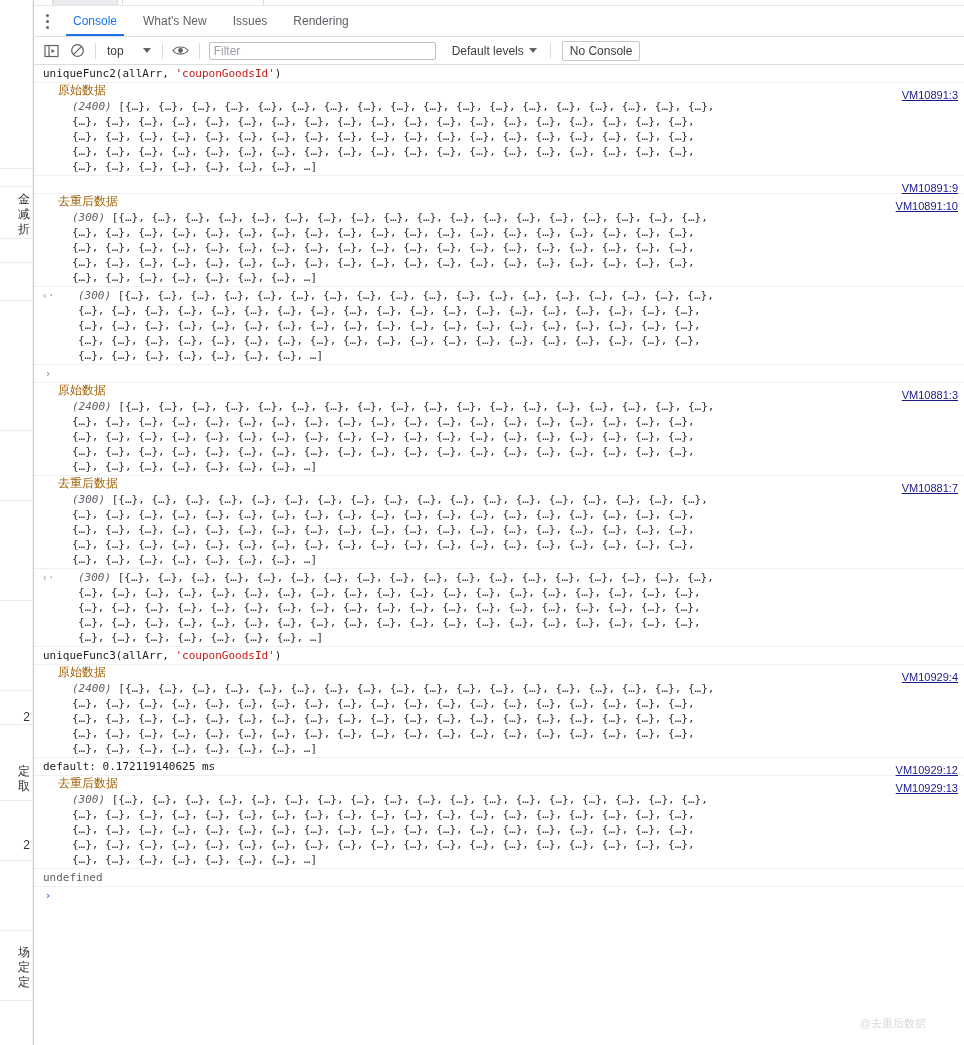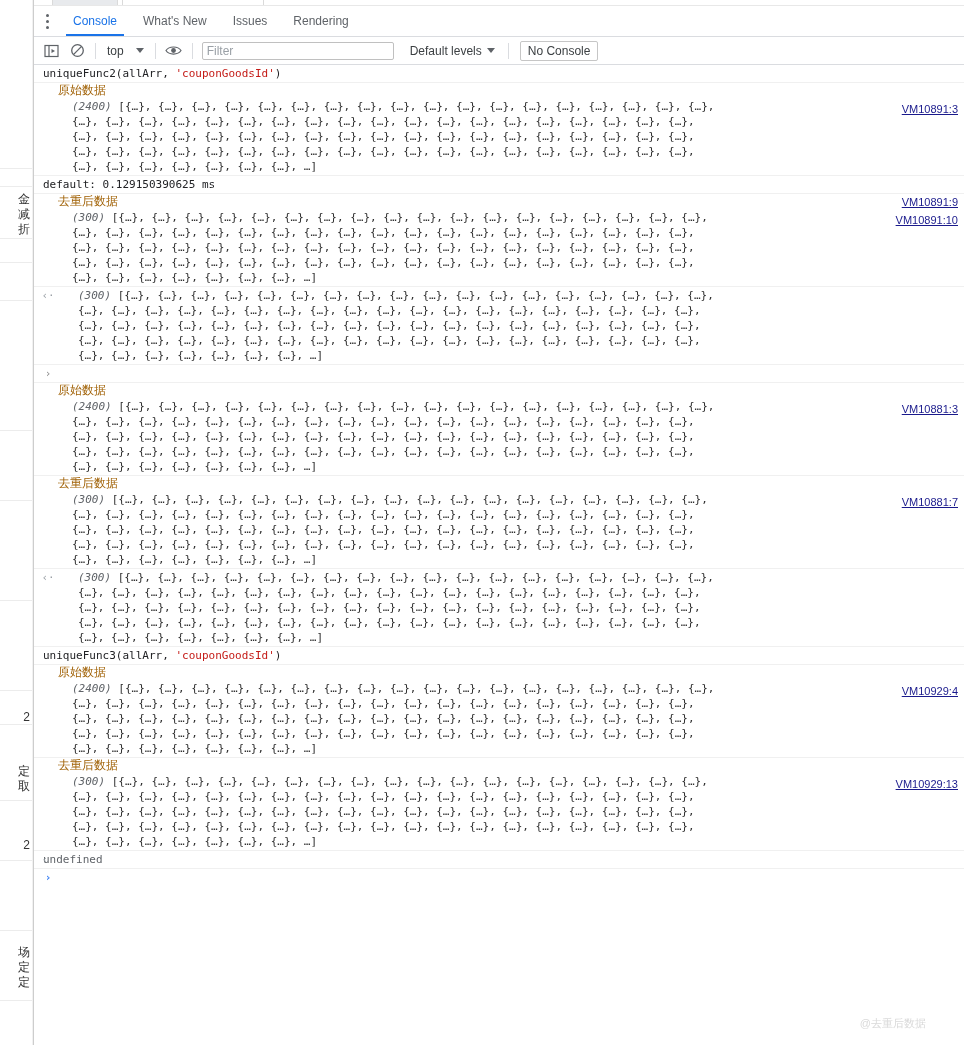--- a/index.html
+++ b/index.html
@@ -145,30 +145,30 @@
   }
   .divider {
     width: 1px; height: 16px;
     background: #dadce0;
     margin: 0 3px;
   }
   .ctx-select {
     display: flex; align-items: center;
     font-size: 12px; color: #3c4043;
     padding: 0 4px; cursor: pointer;
-    gap: 12px;
+    gap: 19px;
   }
   .caret {
     width: 0; height: 0;
     border-left: 4px solid transparent;
     border-right: 4px solid transparent;
     border-top: 5px solid #5f6368;
   }
   .filter-input {
-    width: 192px; height: 18px;
+    width: 227px; height: 18px;
     border: 1px solid #c0c0c0;
     border-radius: 2px;
     background: #fff;
     font-family: "Liberation Sans", sans-serif;
     font-size: 12px;
     color: #202124;
     padding: 0 4px;
     outline: none;
     box-sizing: border-box;
     margin-left: 2px;
@@ -237,21 +237,21 @@
     color: #303030;
     white-space: pre;
     overflow: hidden;
   }
   .arr-count {
     color: #5f6368;
     font-style: italic;
   }
   .vmlink {
     position: absolute;
-    right: 6px; top: 20px;
+    right: 6px; top: 6px;
     font-family: "Liberation Sans", sans-serif;
     font-size: 11px;
     color: #1a1a8c;
     text-decoration: underline;
     cursor: pointer;
   }
   .timing { color: #202124; }
   .undef { color: #5f6368; }
   .promptrow { height: 20px; border-bottom: none; }
 
@@ -369,21 +369,20 @@
         <div class="msg">
           <div class="gutter-ico cmd">›</div>
           <div class="msg-body"><span class="cmdline">uniqueFunc2(allArr, </span><span class="str">'couponGoodsId'</span><span>)</span></div>
         </div>
         <div class="msg">
           <div class="label-cn" style="margin-left: 24px;">原始数据</div>
           <div class="arrlines" style="margin-left: 38px;"><div><span class="arr-count">(2400) </span>[{…}, {…}, {…}, {…}, {…}, {…}, {…}, {…}, {…}, {…}, {…}, {…}, {…}, {…}, {…}, {…}, {…}, {…}, </div><div>{…}, {…}, {…}, {…}, {…}, {…}, {…}, {…}, {…}, {…}, {…}, {…}, {…}, {…}, {…}, {…}, {…}, {…}, {…}, </div><div>{…}, {…}, {…}, {…}, {…}, {…}, {…}, {…}, {…}, {…}, {…}, {…}, {…}, {…}, {…}, {…}, {…}, {…}, {…}, </div><div>{…}, {…}, {…}, {…}, {…}, {…}, {…}, {…}, {…}, {…}, {…}, {…}, {…}, {…}, {…}, {…}, {…}, {…}, {…}, </div><div>{…}, {…}, {…}, {…}, {…}, {…}, {…}, …]</div></div>
           <a class="vmlink">VM10891:3</a>
         </div>
         <div class="msg">
-          <div class="msg-body timing">default: 0.129150390625 ms</div>
           <a class="vmlink">VM10891:9</a>
         </div>
         <div class="msg">
           <div class="label-cn" style="margin-left: 24px;">去重后数据</div>
           <div class="arrlines" style="margin-left: 38px;"><div><span class="arr-count">(300) </span>[{…}, {…}, {…}, {…}, {…}, {…}, {…}, {…}, {…}, {…}, {…}, {…}, {…}, {…}, {…}, {…}, {…}, {…}, </div><div>{…}, {…}, {…}, {…}, {…}, {…}, {…}, {…}, {…}, {…}, {…}, {…}, {…}, {…}, {…}, {…}, {…}, {…}, {…}, </div><div>{…}, {…}, {…}, {…}, {…}, {…}, {…}, {…}, {…}, {…}, {…}, {…}, {…}, {…}, {…}, {…}, {…}, {…}, {…}, </div><div>{…}, {…}, {…}, {…}, {…}, {…}, {…}, {…}, {…}, {…}, {…}, {…}, {…}, {…}, {…}, {…}, {…}, {…}, {…}, </div><div>{…}, {…}, {…}, {…}, {…}, {…}, {…}, …]</div></div>
           <a class="vmlink">VM10891:10</a>
         </div>
         <div class="msg">
           <div class="gutter-ico ret">‹·</div>
           <div class="arrlines" style="margin-left: 44px;"><div><span class="arr-count">(300) </span>[{…}, {…}, {…}, {…}, {…}, {…}, {…}, {…}, {…}, {…}, {…}, {…}, {…}, {…}, {…}, {…}, {…}, {…}, </div><div>{…}, {…}, {…}, {…}, {…}, {…}, {…}, {…}, {…}, {…}, {…}, {…}, {…}, {…}, {…}, {…}, {…}, {…}, {…}, </div><div>{…}, {…}, {…}, {…}, {…}, {…}, {…}, {…}, {…}, {…}, {…}, {…}, {…}, {…}, {…}, {…}, {…}, {…}, {…}, </div><div>{…}, {…}, {…}, {…}, {…}, {…}, {…}, {…}, {…}, {…}, {…}, {…}, {…}, {…}, {…}, {…}, {…}, {…}, {…}, </div><div>{…}, {…}, {…}, {…}, {…}, {…}, {…}, …]</div></div>
@@ -408,20 +407,24 @@
         <div class="msg">
           <div class="gutter-ico cmd">›</div>
           <div class="msg-body"><span class="cmdline">uniqueFunc3(allArr, </span><span class="str">'couponGoodsId'</span><span>)</span></div>
         </div>
         <div class="msg">
           <div class="label-cn" style="margin-left: 24px;">原始数据</div>
           <div class="arrlines" style="margin-left: 38px;"><div><span class="arr-count">(2400) </span>[{…}, {…}, {…}, {…}, {…}, {…}, {…}, {…}, {…}, {…}, {…}, {…}, {…}, {…}, {…}, {…}, {…}, {…}, </div><div>{…}, {…}, {…}, {…}, {…}, {…}, {…}, {…}, {…}, {…}, {…}, {…}, {…}, {…}, {…}, {…}, {…}, {…}, {…}, </div><div>{…}, {…}, {…}, {…}, {…}, {…}, {…}, {…}, {…}, {…}, {…}, {…}, {…}, {…}, {…}, {…}, {…}, {…}, {…}, </div><div>{…}, {…}, {…}, {…}, {…}, {…}, {…}, {…}, {…}, {…}, {…}, {…}, {…}, {…}, {…}, {…}, {…}, {…}, {…}, </div><div>{…}, {…}, {…}, {…}, {…}, {…}, {…}, …]</div></div>
           <a class="vmlink">VM10929:4</a>
         </div>
         <div class="msg">
+          <div class="msg-body timing">default: 0.172119140625 ms</div>
+          <a class="vmlink">VM10929:12</a>
+        </div>
+        <div class="msg">
           <div class="label-cn" style="margin-left: 24px;">去重后数据</div>
           <div class="arrlines" style="margin-left: 38px;"><div><span class="arr-count">(300) </span>[{…}, {…}, {…}, {…}, {…}, {…}, {…}, {…}, {…}, {…}, {…}, {…}, {…}, {…}, {…}, {…}, {…}, {…}, </div><div>{…}, {…}, {…}, {…}, {…}, {…}, {…}, {…}, {…}, {…}, {…}, {…}, {…}, {…}, {…}, {…}, {…}, {…}, {…}, </div><div>{…}, {…}, {…}, {…}, {…}, {…}, {…}, {…}, {…}, {…}, {…}, {…}, {…}, {…}, {…}, {…}, {…}, {…}, {…}, </div><div>{…}, {…}, {…}, {…}, {…}, {…}, {…}, {…}, {…}, {…}, {…}, {…}, {…}, {…}, {…}, {…}, {…}, {…}, {…}, </div><div>{…}, {…}, {…}, {…}, {…}, {…}, {…}, …]</div></div>
           <a class="vmlink">VM10929:13</a>
         </div>
         <div class="msg">
           <div class="gutter-ico ret">‹·</div>
           <div class="msg-body undef">undefined</div>
         </div>
         <div class="msg promptrow">
           <div class="gutter-ico prompt">›</div>

